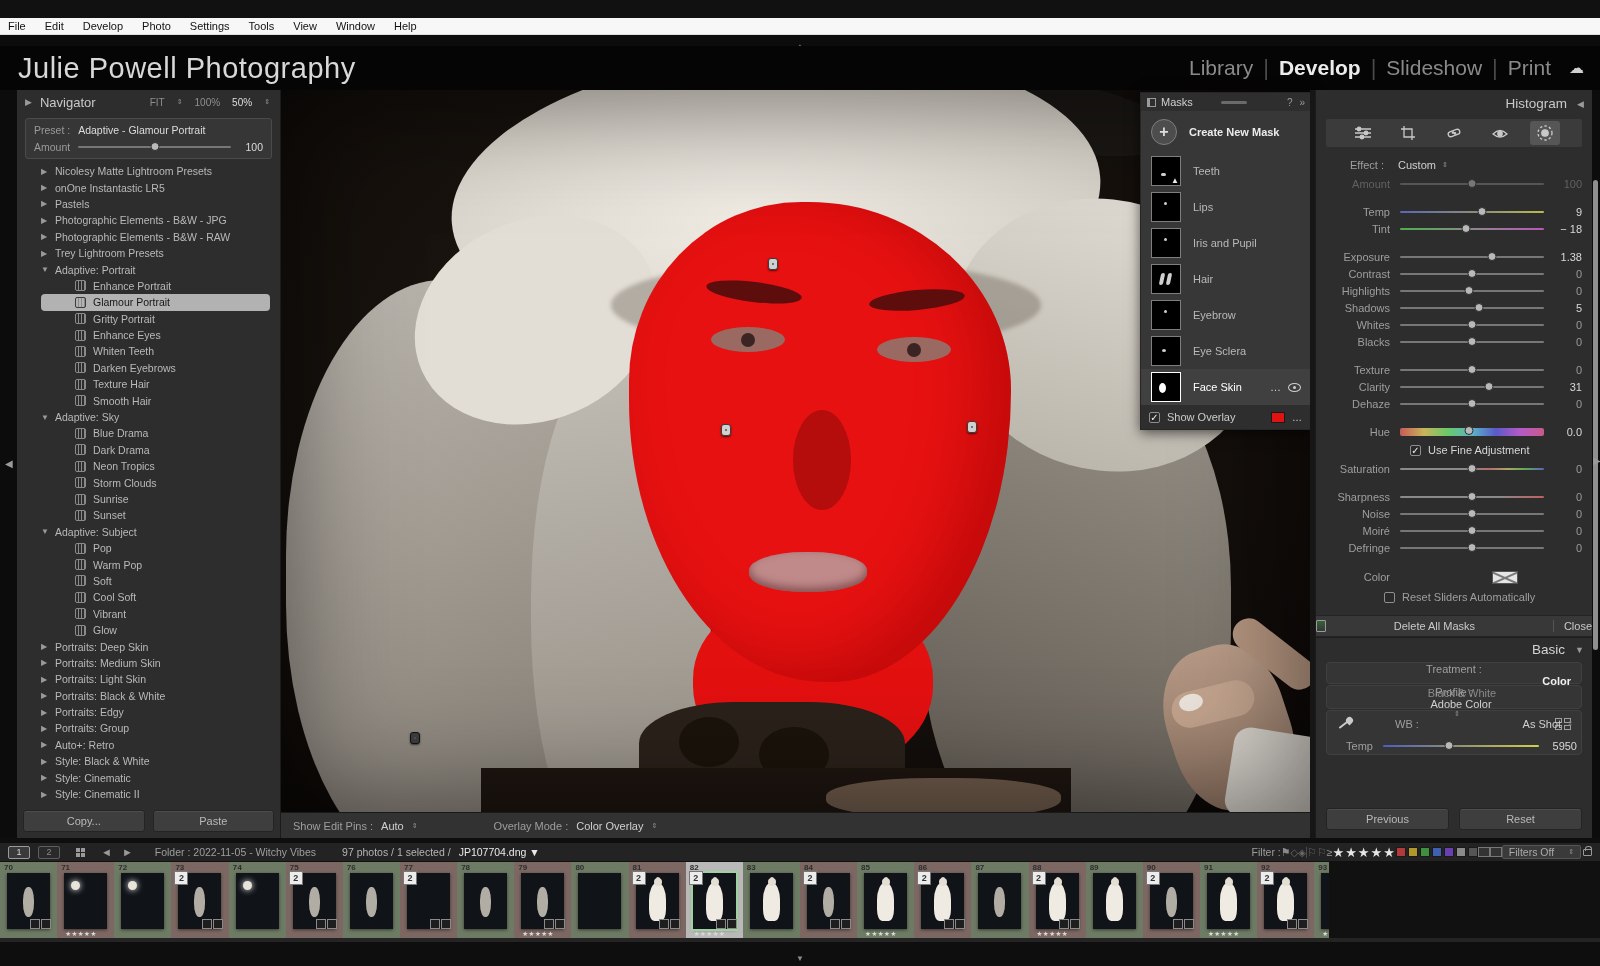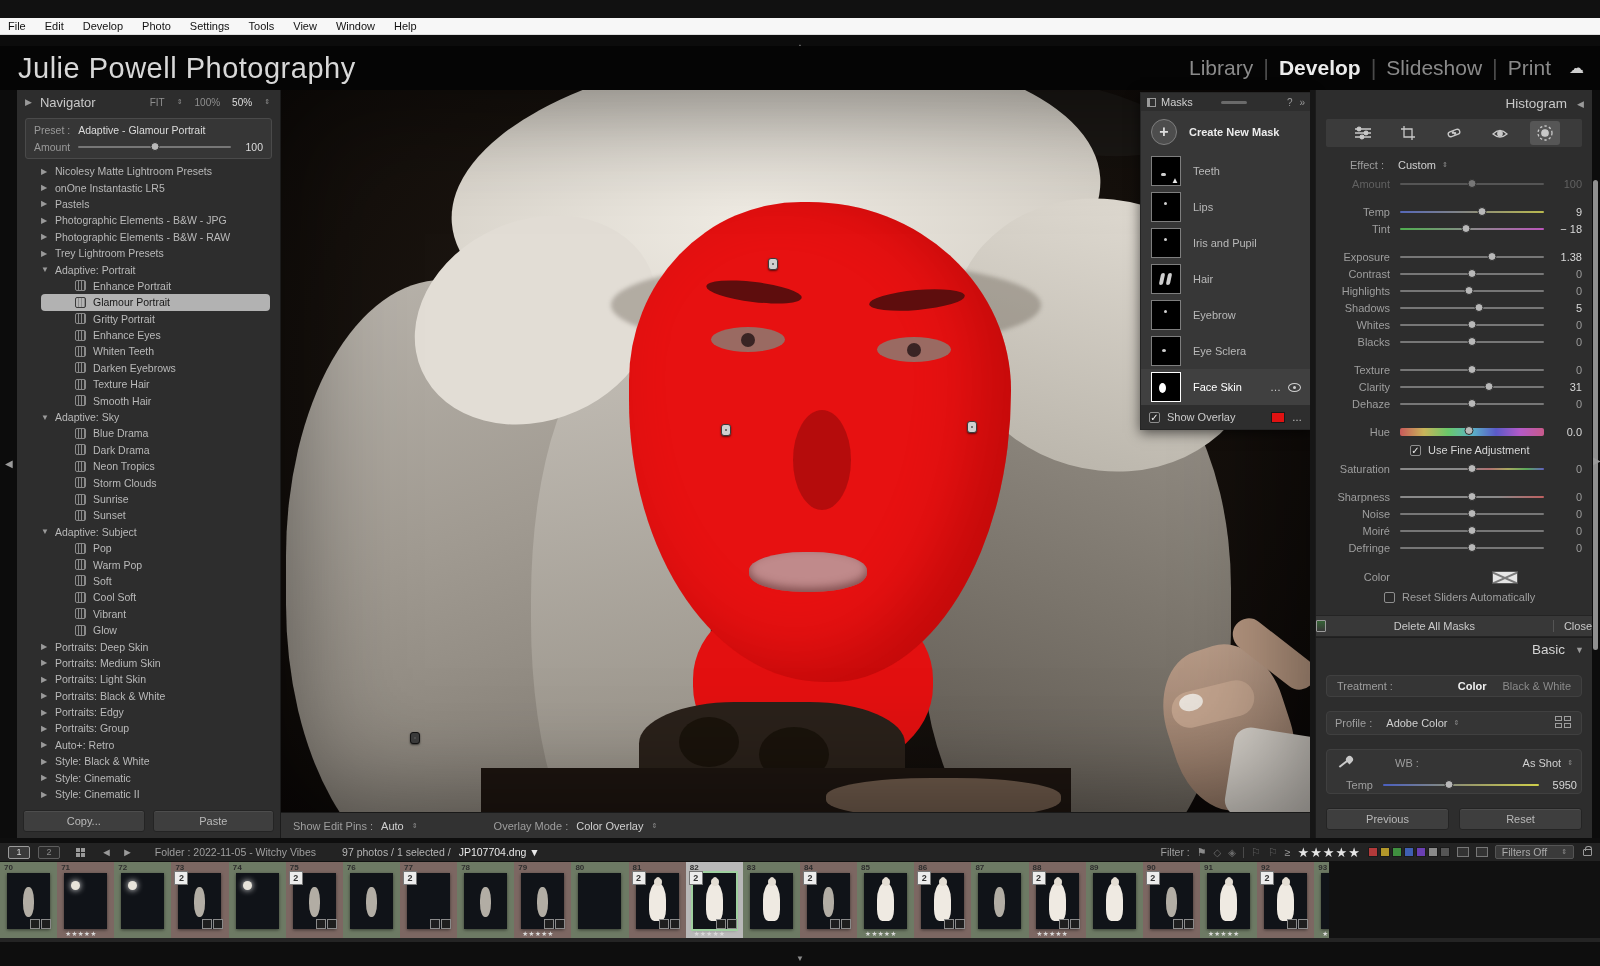--- a/index.html
+++ b/index.html
@@ -154,21 +154,21 @@
   .checkbox.off { color:transparent; }
   .delete-bar { display:flex; align-items:center; margin-top:8px; height:22px; background:#383838; border-top:1px solid #242424; border-bottom:1px solid #242424; padding:0 0; color:#c9c9c9; }
   .delete-bar .sheet { width:10px; height:12px; border:1px solid #9a9a9a; border-radius:1px; background:linear-gradient(#3838,#383838); }
   .delete-bar .dl { margin:0 auto; }
   .delete-bar .divider { width:1px; height:12px; background:#555; margin:0 10px; }
   .basic-header { display:flex; justify-content:flex-end; align-items:center; gap:10px; height:24px; padding-right:8px; font-size:13.5px; color:#d4d4d4; background:#2d2d2d; border-top:1px solid #1f1f1f; }
   .basic-header .tri { font-size:9px; color:#9a9a9a; }
   .treat-row { display:flex; align-items:center; height:22px; padding:0 10px; color:#9e9e9e; }
   .treat-row .c { color:#f0f0f0; margin-left:auto; font-weight:bold; }
   .treat-row .bw { color:#8a8a8a; margin-left:16px; }
-  .panel-sub { margin:14px 10px; background:#353535; border-radius:4px; border:1px solid #404040; }
+  .panel-sub { margin:1px 10px; background:#353535; border-radius:4px; border:1px solid #404040;flex-direction:column; }
   .profile-row { display:flex; align-items:center; height:24px; padding:0 8px; color:#9e9e9e; }
   .profile-row .pv { color:#d0d0d0; margin-left:14px; }
   .grid-ic { margin-left:auto; width:18px; height:14px; display:grid; grid-template-columns:7px 7px; grid-template-rows:5px 5px; gap:2px; }
   .grid-ic i { border:1px solid #9e9e9e; }
   .wb-row { display:flex; align-items:center; height:26px; padding:0 8px; color:#9e9e9e; }
   .dropper { width:20px; height:20px; position:relative; }
   .dropper::before { content:""; position:absolute; left:3px; top:9px; width:13px; height:2px; background:#c9c9c9; transform:rotate(-38deg); }
   .dropper::after { content:""; position:absolute; left:11px; top:3px; width:7px; height:7px; background:#c9c9c9; border-radius:50% 50% 50% 0; transform:rotate(-45deg); }
   .wb-row .wbl { margin-left:40px; }
   .wb-row .wbv { margin-left:auto; color:#d0d0d0; }
@@ -183,21 +183,21 @@
   .filmgap { left:0; top:838px; width:1600px; height:5px; background:#0e0e0e; }
   .filmheader { left:0; top:843px; width:1600px; height:19px; background:#232323; display:flex; align-items:center; gap:8px; padding:0 8px; font-size:10.5px; color:#9e9e9e; border-bottom:1px solid #111; }
   .fh-box { width:22px; height:13px; border:1px solid #9a9a9a; border-radius:2px; color:#d8d8d8; font-size:9px; display:flex; align-items:center; justify-content:center; background:#3a3a3a; }
   .fh-box.dim { border-color:#5e5e5e; color:#8a8a8a; background:#2a2a2a; }
   .fh-grid { display:grid; grid-template-columns:4px 4px; grid-template-rows:4px 4px; gap:1px; margin-left:8px; }
   .fh-grid i { background:#9a9a9a; }
   .fh-arrows { display:flex; gap:10px; margin-left:8px; color:#9a9a9a; font-size:11px; }
   .fh-folder { margin-left:14px; }
   .fh-count { margin-left:18px; color:#b5b5b5; }
   .fh-file { color:#e8e8e8; }
-  .fh-right { margin-left:auto; display:flex; align-items:center; gap:7px; }
+  .fh-right { margin-left:auto; display:flex; align-items:center; }
   .flag { font-size:11px; color:#8a8a8a; }
   .flag.dim { color:#5e5e5e; }
   .diam { color:#6a6a6a; font-size:10px; }
   .fh-div { width:1px; height:11px; background:#4a4a4a; }
   .gte { color:#9e9e9e; }
   .stars-big { color:#e6e6e6; font-size:13px; letter-spacing:1px; }
   .cl-sw { width:10px; height:10px; border:1px solid #1a1a1a; }
   .mini-ic { width:12px; height:10px; border:1px solid #777; background:#333; }
   .filters-off { display:flex; align-items:center; gap:14px; background:#3a3a3a; border:1px solid #555; border-radius:2px; height:14px; padding:0 6px; color:#aaa; }
   .lock { width:9px; height:7px; border:1px solid #9a9a9a; border-radius:1px; position:relative; margin-left:2px; }

